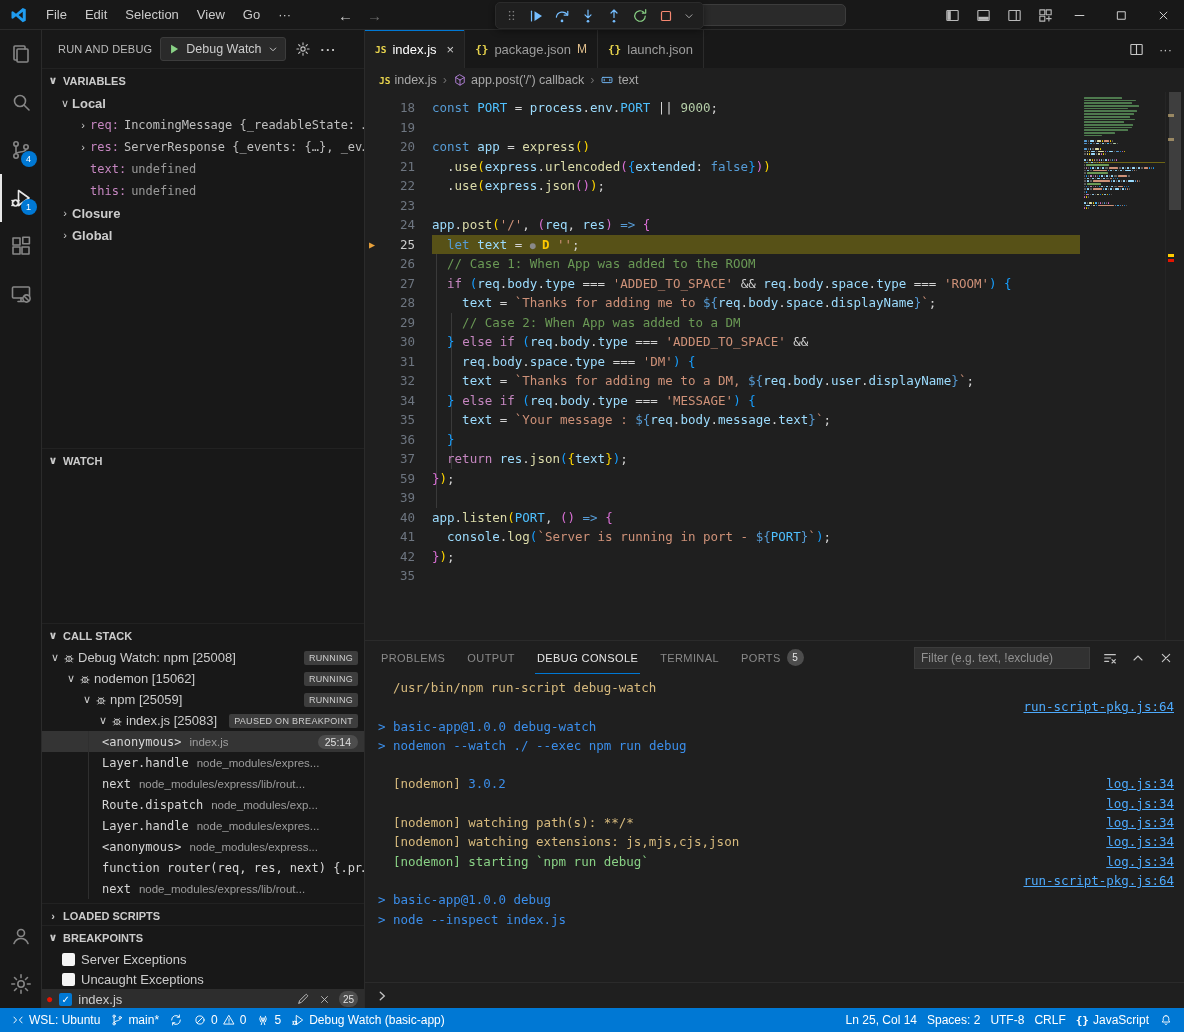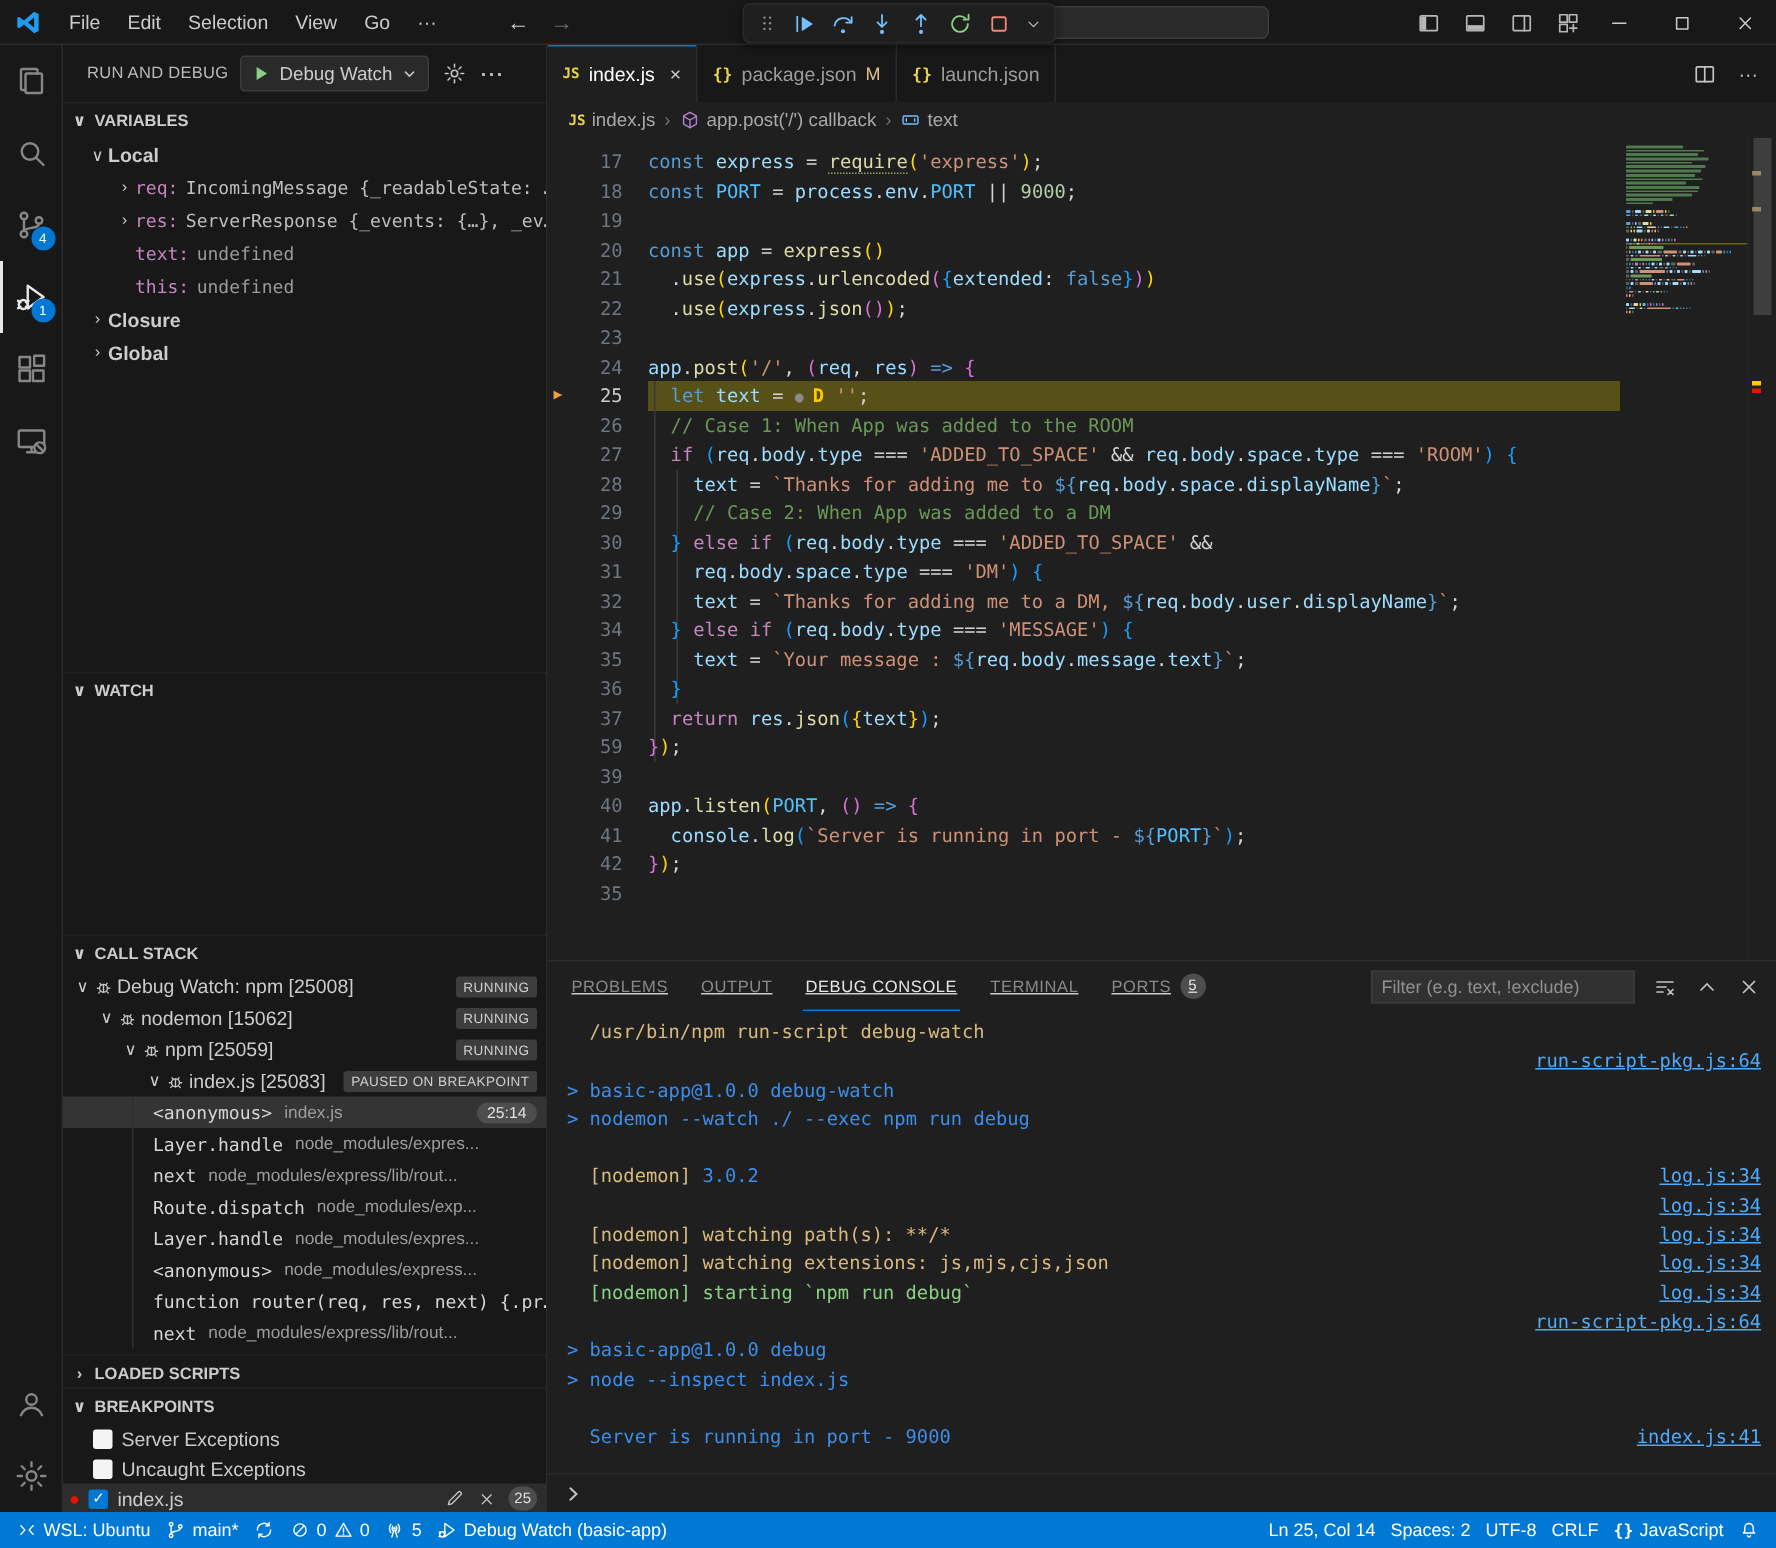--- a/index.html
+++ b/index.html
@@ -560,21 +560,20 @@
           <span class="ico" style="height: 14px; width: 14px; color: rgb(117, 190, 255);">
             <svg viewBox="0 0 24 24" fill="none" stroke="currentColor" stroke-width="1.6" stroke-linecap="round" stroke-linejoin="round">
               <rect x="3.5" y="7.5" width="17" height="9" rx="1.5"></rect>
               <path d="M7.2 10.5v3M16.8 10.5v3"></path>
             </svg>
           </span>
           <span>text</span>
         </div>
       <div class="editorbody">
         <div class="code" id="code">
-            <div class="cline"><span class="gut">17</span><span class="ctext"><span class="tk-kw">const</span><span class="tk-pl"> </span><span class="tk-vr">express</span><span class="tk-pl"> = </span><span class="tk-fnu">require</span><span class="tk-b1">(</span><span class="tk-st">'express'</span><span class="tk-b1">)</span><span class="tk-pl">;</span></span></div>
             <div class="cline"><span class="gut">18</span><span class="ctext"><span class="tk-kw">const</span><span class="tk-pl"> </span><span class="tk-cn">PORT</span><span class="tk-pl"> = </span><span class="tk-vr">process</span><span class="tk-pl">.</span><span class="tk-vr">env</span><span class="tk-pl">.</span><span class="tk-cn">PORT</span><span class="tk-pl"> || </span><span class="tk-nu">9000</span><span class="tk-pl">;</span></span></div>
             <div class="cline"><span class="gut">19</span><span class="ctext"></span></div>
             <div class="cline"><span class="gut">20</span><span class="ctext"><span class="tk-kw">const</span><span class="tk-pl"> </span><span class="tk-vr">app</span><span class="tk-pl"> = </span><span class="tk-fn">express</span><span class="tk-b1">()</span></span></div>
             <div class="cline"><span class="gut">21</span><span class="ctext"><span class="tk-pl">  .</span><span class="tk-fn">use</span><span class="tk-b1">(</span><span class="tk-vr">express</span><span class="tk-pl">.</span><span class="tk-fn">urlencoded</span><span class="tk-b2">(</span><span class="tk-b3">{</span><span class="tk-vr">extended</span><span class="tk-pl">: </span><span class="tk-kw">false</span><span class="tk-b3">}</span><span class="tk-b2">)</span><span class="tk-b1">)</span></span></div>
             <div class="cline"><span class="gut">22</span><span class="ctext"><span class="tk-pl">  .</span><span class="tk-fn">use</span><span class="tk-b1">(</span><span class="tk-vr">express</span><span class="tk-pl">.</span><span class="tk-fn">json</span><span class="tk-b2">()</span><span class="tk-b1">)</span><span class="tk-pl">;</span></span></div>
             <div class="cline"><span class="gut">23</span><span class="ctext"></span></div>
             <div class="cline"><span class="gut">24</span><span class="ctext"><span class="tk-vr">app</span><span class="tk-pl">.</span><span class="tk-fn">post</span><span class="tk-b1">(</span><span class="tk-st">'/'</span><span class="tk-pl">, </span><span class="tk-b2">(</span><span class="tk-vr">req</span><span class="tk-pl">, </span><span class="tk-vr">res</span><span class="tk-b2">)</span><span class="tk-pl"> </span><span class="tk-kw">=&gt;</span><span class="tk-pl"> </span><span class="tk-b2">{</span></span></div>
             <div class="cline cur"><span class="hlband"></span><span class="glyph">▶</span><span class="gut">25</span><span class="ctext"><span class="tk-pl">  </span><span class="tk-kw">let</span><span class="tk-pl"> </span><span class="tk-vr">text</span><span class="tk-pl"> = </span><span class="tk-de">● </span><span class="tk-dd">D </span><span class="tk-st">''</span><span class="tk-pl">;</span></span></div>
             <div class="cline"><span class="gut">26</span><span class="ctext"><span class="tk-pl">  </span><span class="tk-cm">// Case 1: When App was added to the ROOM</span></span></div>
             <div class="cline"><span class="gut">27</span><span class="ctext"><span class="tk-pl">  </span><span class="tk-ct">if</span><span class="tk-pl"> </span><span class="tk-b3">(</span><span class="tk-vr">req</span><span class="tk-pl">.</span><span class="tk-vr">body</span><span class="tk-pl">.</span><span class="tk-vr">type</span><span class="tk-pl"> === </span><span class="tk-st">'ADDED_TO_SPACE'</span><span class="tk-pl"> &amp;&amp; </span><span class="tk-vr">req</span><span class="tk-pl">.</span><span class="tk-vr">body</span><span class="tk-pl">.</span><span class="tk-vr">space</span><span class="tk-pl">.</span><span class="tk-vr">type</span><span class="tk-pl"> === </span><span class="tk-st">'ROOM'</span><span class="tk-b3">)</span><span class="tk-pl"> </span><span class="tk-b3">{</span></span></div>
@@ -936,21 +935,21 @@
         <div class="vscroll">
           <div class="vthumb"></div>
           <div class="ovmark" style="top:22px;background:#d7ba7d99;"></div>
           <div class="ovmark" style="top:46px;background:#d7ba7d99;"></div>
           <div class="ovmark" style="top:162px;background:#ffcc00;"></div>
           <div class="ovmark" style="top:167px;background:#e51400;"></div>
         </div>
       </div>
       <div class="panel">
         <div class="panelhead">
-          <span id="paneltabs" style="display:flex;align-items:flex-start;text-decoration:underline;">
+          <span id="paneltabs" style="display:flex;align-items:flex-start;">
               <span class="ptab">
                 <span>PROBLEMS</span>
               </span>
               <span class="ptab">
                 <span>OUTPUT</span>
               </span>
               <span class="ptab active">
                 <span>DEBUG CONSOLE</span>
               </span>
               <span class="ptab">
@@ -989,21 +988,20 @@
             <div class="conline"></div>
             <div class="conline ind"><span class="c-cy">[nodemon] </span><span class="c-cb">3.0.2</span><span class="clink">log.js:34</span></div>
             <div class="conline ind"><span class="clink">log.js:34</span></div>
             <div class="conline ind"><span class="c-cy">[nodemon] watching path(s): **/*</span><span class="clink">log.js:34</span></div>
             <div class="conline ind"><span class="c-cy">[nodemon] watching extensions: js,mjs,cjs,json</span><span class="clink">log.js:34</span></div>
             <div class="conline ind"><span class="c-cg">[nodemon] starting `npm run debug`</span><span class="clink">log.js:34</span></div>
             <div class="conline"><span class="clink">run-script-pkg.js:64</span></div>
             <div class="conline"><span class="c-cb">&gt; basic-app@1.0.0 debug</span></div>
             <div class="conline"><span class="c-cb">&gt; node --inspect index.js</span></div>
             <div class="conline"></div>
-            <div class="conline ind"><span class="c-cb">Server is running in port - 9000</span><span class="clink">index.js:41</span></div>
           </div>
         <div class="repl">
           <span class="ico" style="width:14px;height:14px;">
               <svg viewBox="0 0 24 24" fill="none" stroke="currentColor" stroke-width="2.2" stroke-linecap="round">
                 <path d="M9 5.5 16 12l-7 6.5"></path>
               </svg>
             </span>
         </div>
       </div>
     </div>

